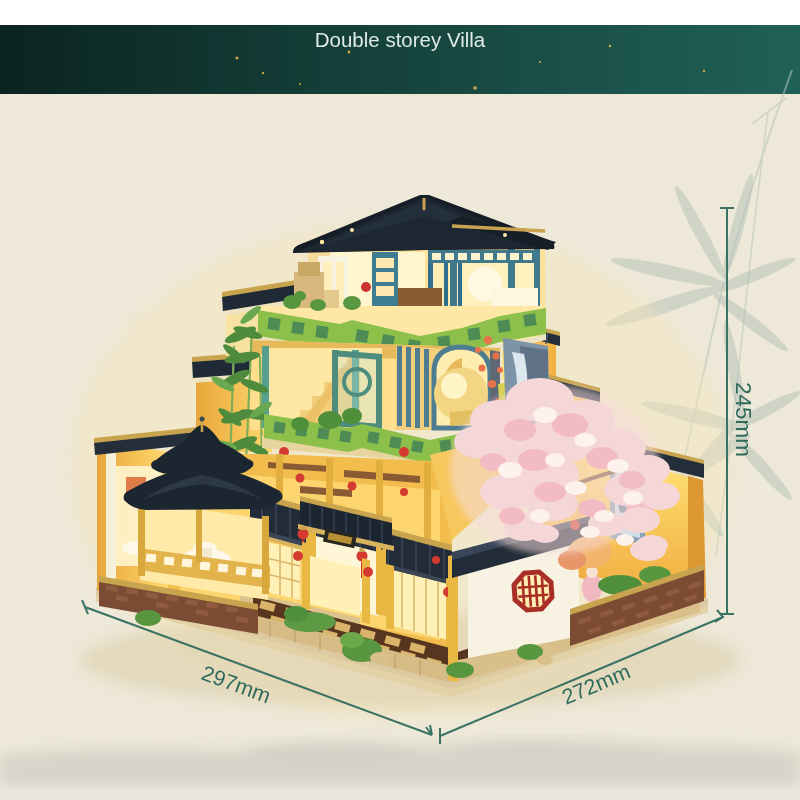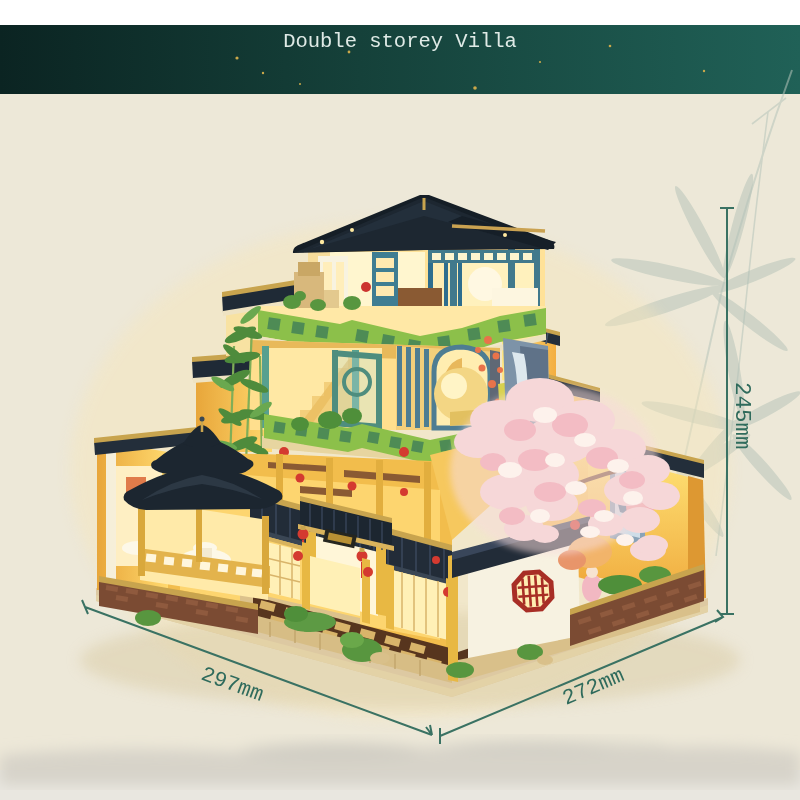--- a/index.html
+++ b/index.html
@@ -1,17 +1,17 @@
 <!DOCTYPE html>
 <html><head>
 <meta charset="utf-8">
 <style>
   html,body{margin:0;padding:0;width:800px;height:800px;overflow:hidden;
     background:#ede8d8;font-family:"Liberation Sans",sans-serif;}
-  #stage{position:relative;width:800px;height:800px;font-family:Liberation Mono, monospace;}
+  #stage{position:relative;width:800px;height:800px;}
   svg{position:absolute;left:0;top:0;}
 </style>
 </head>
 <body>
 <div id="stage">
 <svg width="800" height="800" viewBox="0 0 800 800">
   <defs>
     <linearGradient id="bannerG" x1="0" y1="0" x2="1" y2="0">
       <stop offset="0" stop-color="#0b2422"></stop>
       <stop offset="0.45" stop-color="#15413a"></stop>

